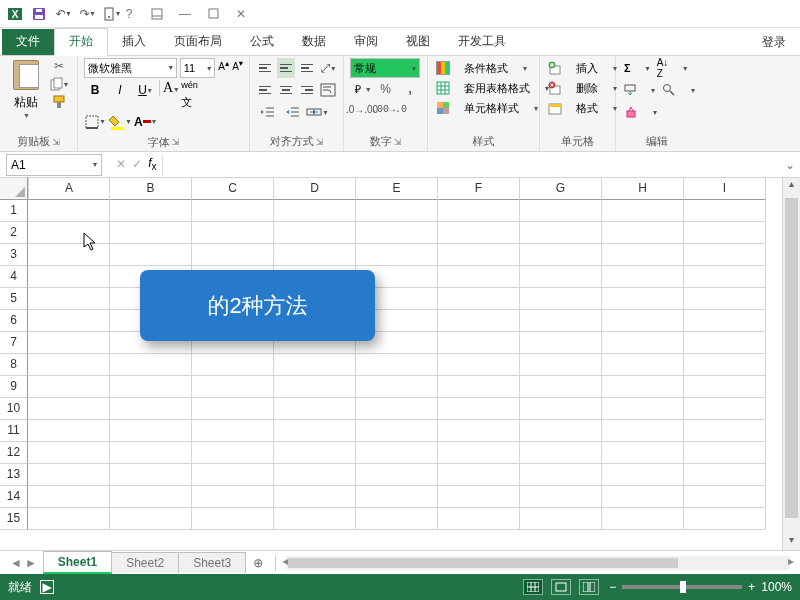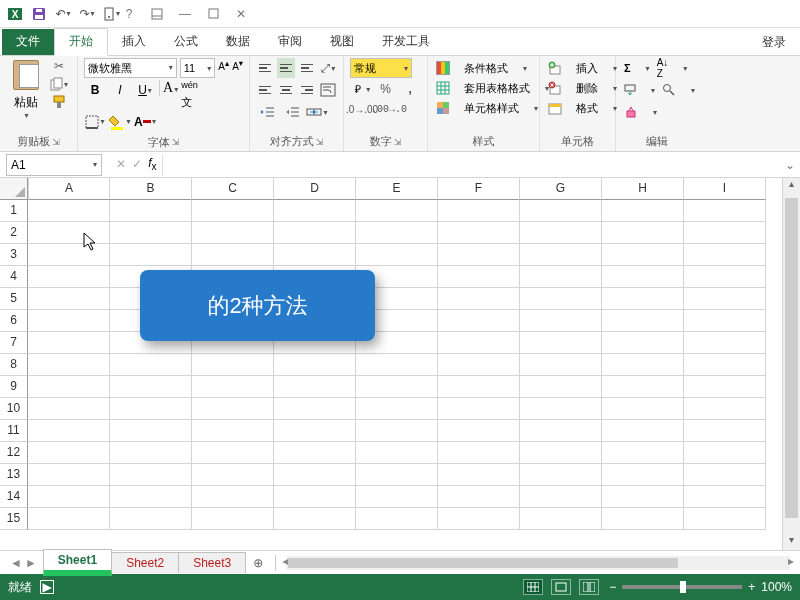--- a/index.html
+++ b/index.html
@@ -43,21 +43,21 @@
 .fontA { font-family:"Times New Roman"; font-size:14px; }
 .grow-a { font-size:10px; }
 
 
 .align-btn { width:22px; height:20px; display:flex; align-items:center; justify-content:center; color:#555; }
 .align-lines { display:flex; flex-direction:column; gap:2px; }
 .al { width:12px; height:1.5px; background:#555; }
 .al.s { width:8px; }
 
 
-.num-select { width:62px; height:20px; border:1px solid #c0c0c0; background:#fde047; font-size:11px; padding:0 3px; display:flex; justify-content:space-between; align-items:center; }
+.num-select { width:70px; height:20px; border:1px solid #c0c0c0; background:#22c55e; font-size:11px; padding:0 3px; display:flex; justify-content:space-between; align-items:center; }
 .num-btn { width:24px; height:18px; display:flex; align-items:center; justify-content:center; color:#555; font-size:12px; }
 
 
 .style-btn,.cell-btn,.edit-btn { display:flex; align-items:center; gap:14px; padding:0 2px; height:20px; font-size:11px; white-space:nowrap; }
 .mini-ico { width:14px; height:14px; display:inline-flex; align-items:center; justify-content:center; }
 .cond-grid { width:14px; height:14px; position:relative; }
 .cond-grid::before { content:""; position:absolute; inset:0; background:linear-gradient(90deg,#e74c3c 33%,#f1c40f 33% 66%,#2ecc71 66%); border:1px solid #999; }
 
 
 .formula-bar { height:26px; background:#fff; border-bottom:1px solid #d4d4d4; display:flex; align-items:center; }
@@ -79,22 +79,22 @@
 .row { display:flex; }
 .cell { flex:0 0 82px; height:22px; border-right:1px solid #d4d4d4; border-bottom:1px solid #d4d4d4; }
 .vscroll { position:absolute; right:0; top:0; width:18px; bottom:0; background:#f0f0f0; border-left:1px solid #d4d4d4; }
 .vthumb { position:absolute; top:20px; left:2px; right:2px; height:320px; background:#cdcdcd; }
 .varrow { position:absolute; left:0; right:0; height:16px; text-align:center; color:#666; font-size:10px; }
 
 
 .sheetbar { height:24px; background:#fff; border-top:1px solid #d4d4d4; display:flex; align-items:center; padding:0 4px; position:relative; }
 .nav-arrows { display:flex; gap:3px; color:#888; padding:0 6px; }
 .stab { padding:3px 14px; border:1px solid #c0c0c0; border-bottom:none; font-size:12px; margin-right:-1px; }
-.stab.active { background:#fff; border-bottom:6px solid #22c55e; color:#217346; font-weight:bold; position:relative; z-index:1; }
-.stab.inactive { background:#f0f0f0; color:#b91c1c; }
+.stab.active { background:#fff; border-bottom:2px solid #22c55e; color:#217346; font-weight:bold; position:relative; z-index:1; }
+.stab.inactive { background:#f0f0f0; color:#737373; }
 .newtab { padding:3px 8px; color:#666; }
 .hscroll { flex:1; height:14px; margin:0 6px; background:#f0f0f0; position:relative; }
 .hthumb { position:absolute; left:2px; top:2px; bottom:2px; width:390px; background:#cdcdcd; }
 
 
 .statusbar { height:26px; background:#217346; color:#fff; display:flex; align-items:center; padding:0 8px; font-size:12px; }
 .status-ready { }
 .status-macro { margin-left:8px; width:14px; height:14px; border:1px solid #fff; display:flex; align-items:center; justify-content:center; }
 .status-spacer { flex:1; }
 .view-btns { display:flex; gap:8px; padding:0 10px; }
@@ -155,20 +155,21 @@
         </svg>
       </span>
     <span class="winbtn">✕</span>
   </div>
 </div>
 
 <div class="ribbon-tabs">
   <div class="rtab file">文件</div>
   <div class="rtab active">开始</div>
   <div class="rtab">插入</div>
+  <div class="rtab">页面布局</div>
   <div class="rtab">公式</div>
   <div class="rtab">数据</div>
   <div class="rtab">审阅</div>
   <div class="rtab">视图</div>
   <div class="rtab">开发工具</div>
   <div class="ribbon-login">登录</div>
 </div>
 
 <div class="ribbon">
 

